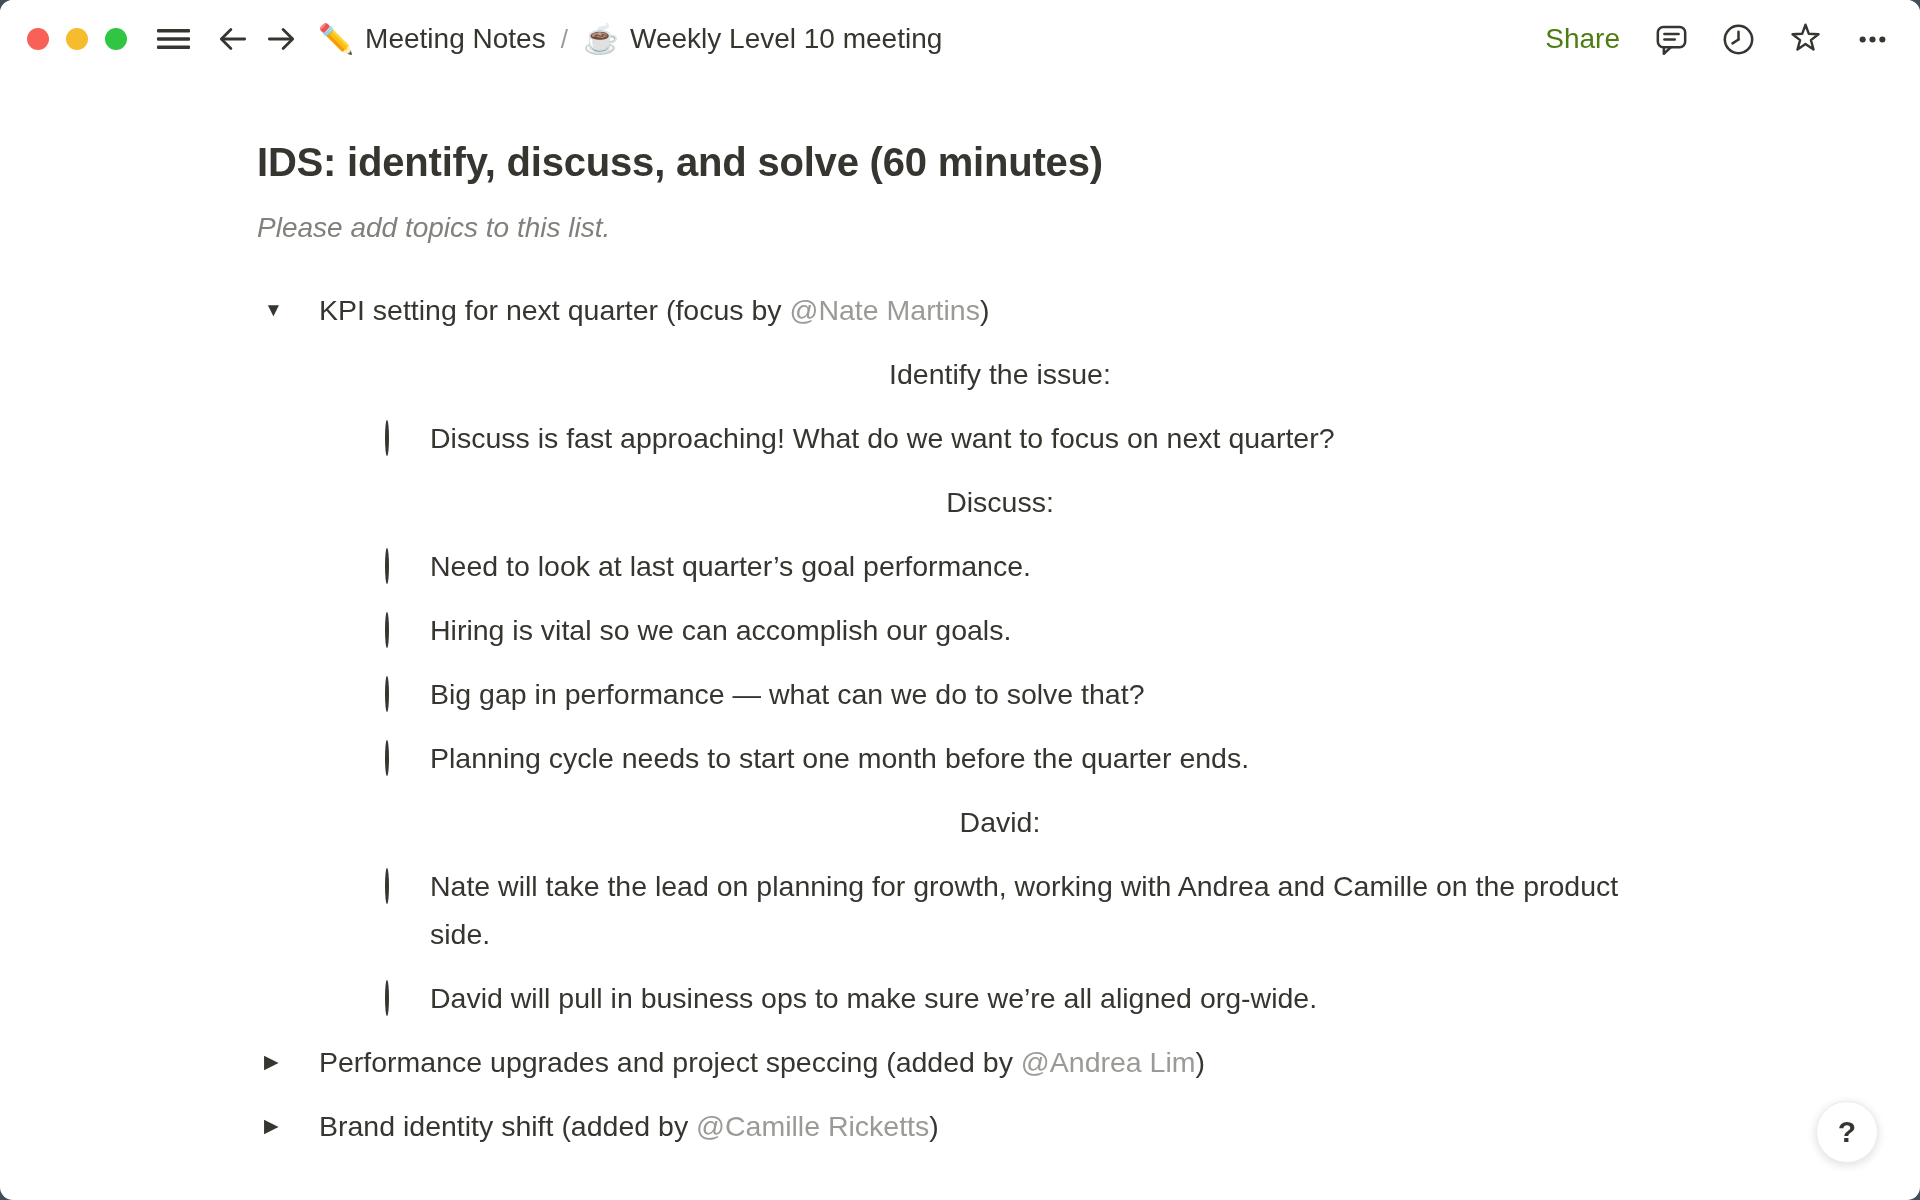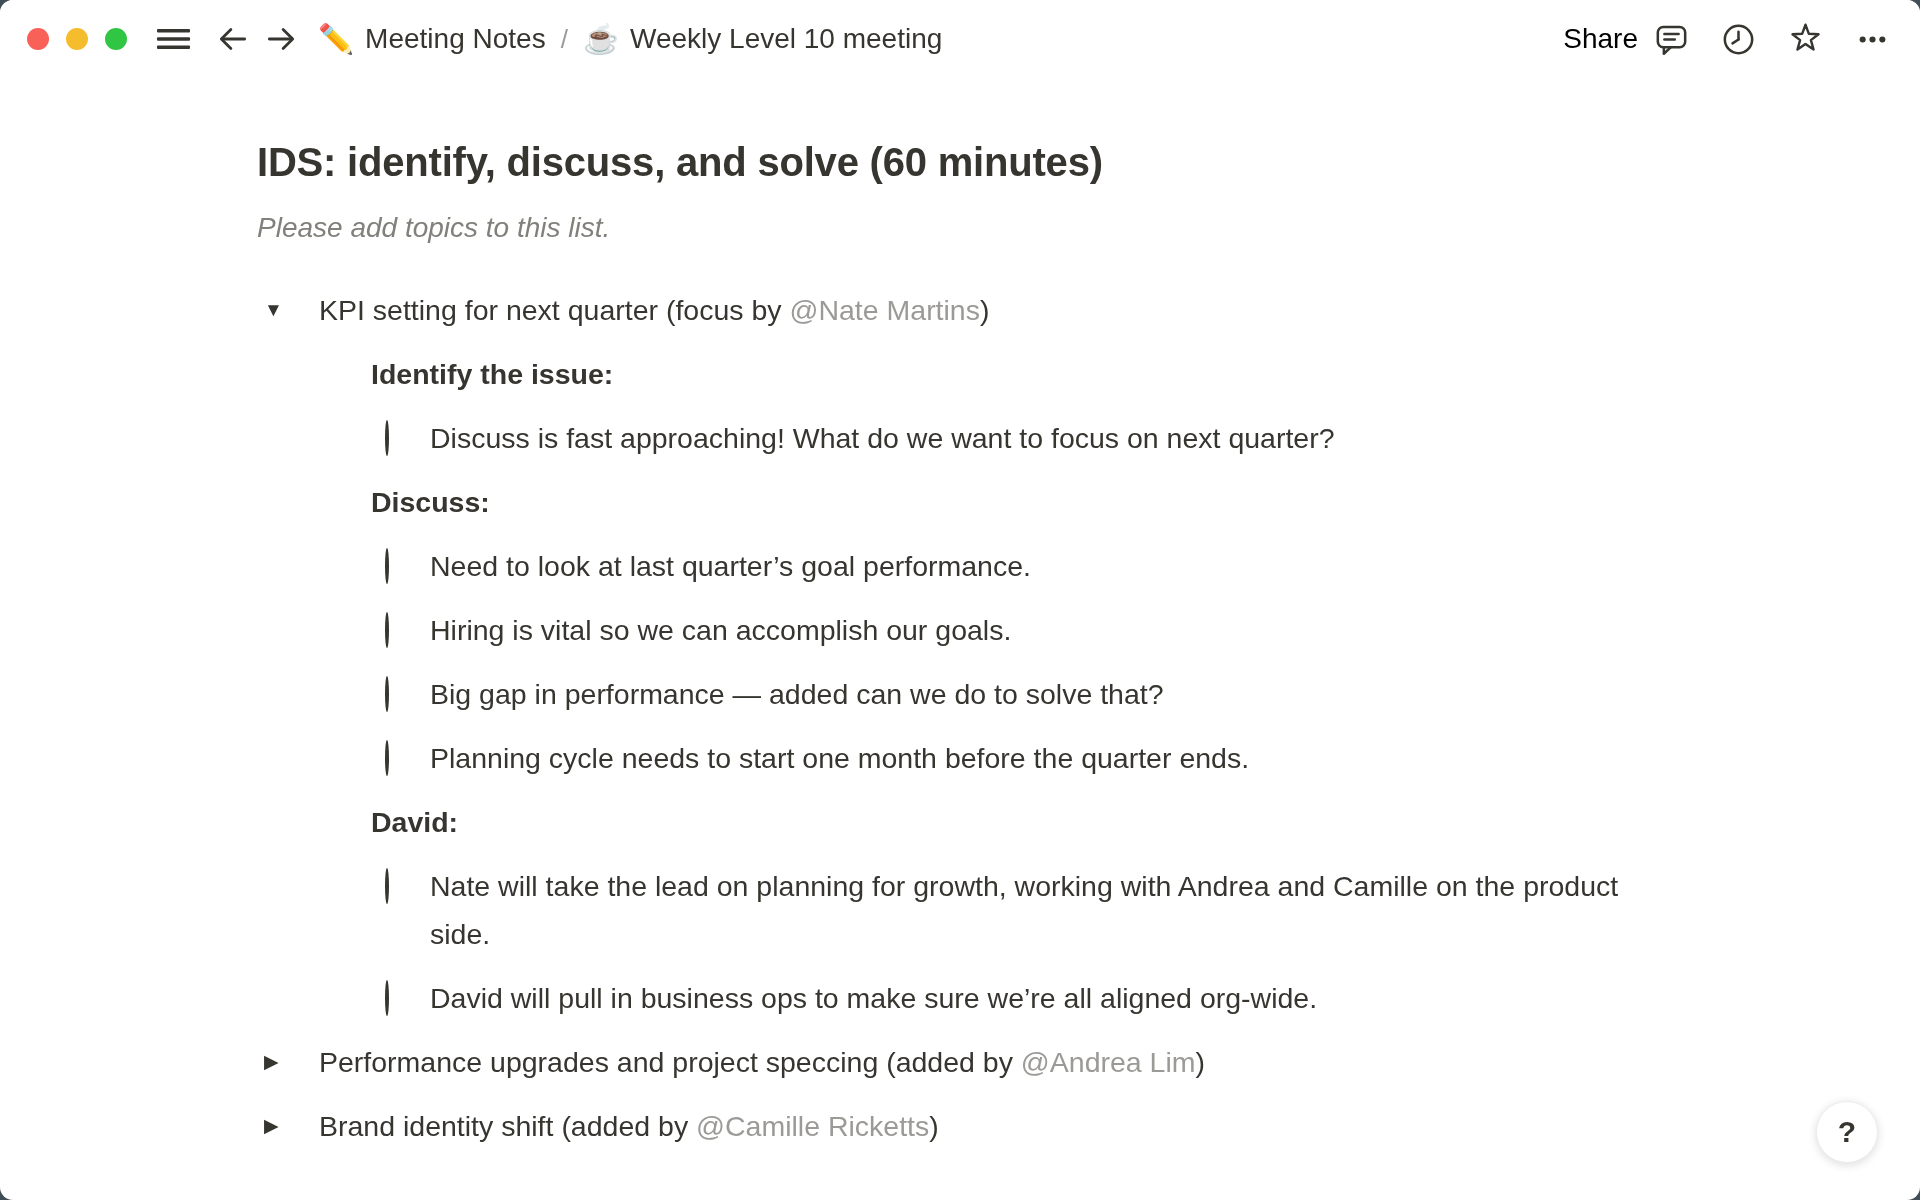--- a/index.html
+++ b/index.html
@@ -15,36 +15,36 @@
   .iconbtn{background:none;border:none;padding:0;margin:0;display:flex;align-items:center;justify-content:center;cursor:pointer;color:#37352f;}
   .iconbtn svg{display:block;}
   .hamburger{margin-left:28px;}
   .navarrow{margin-left:24px;}
   .navarrow + .navarrow{margin-left:14px;}
   .breadcrumb{display:flex;align-items:center;margin-left:20px;font-size:28px;color:#37352f;}
   .crumb{display:flex;align-items:center;cursor:pointer;white-space:nowrap;}
   .crumb .emoji{font-size:29px;margin-right:11px;line-height:1;}
   .sep{color:#9b9a97;margin:0 15px;font-size:26px;}
   .spacer{flex:1;}
-  .share{background:none;border:none;font-family:inherit;font-size:28px;color:#000000;cursor:pointer;padding:0;margin-right:16px;}
+  .share{background:none;border:none;font-family:inherit;font-size:28px;color:#4d7c0f;cursor:pointer;padding:0;margin-right:34px;}
   .right-icons{display:flex;align-items:center;gap:32px;}
   
   .page{padding:58px 0 0 257px;width:1372px;color:#37352f;}
   h1.title{font-size:40px;line-height:52px;font-weight:700;margin:0 0 18px 0;color:#37352f;letter-spacing:-0.2px;}
   .subtitle{font-size:28px;line-height:44px;font-style:italic;color:#82807b;margin:0 0 36px 0;}
   .row{display:flex;font-size:28.5px;line-height:48px;margin-bottom:16px;}
   .row .txt{flex:1;min-width:0;}
   .marker-toggle{width:62px;flex:none;padding-left:7px;box-sizing:border-box;font-size:19px;color:#37352f;cursor:pointer;line-height:48px;}
   .children1{margin-left:62px;}
   .children2{margin-left:52px;}
   .marker-b1{width:52px;flex:none;padding-left:12px;box-sizing:border-box;}
   .dot{width:13px;height:13px;border-radius:50%;background:#37352f;margin-top:18px;}
   .marker-b2{width:59px;flex:none;padding-left:14px;box-sizing:border-box;}
   .ring{width:7px;height:7px;border:2.4px solid #37352f;border-radius:50%;margin-top:18px;}
-  .bold{font-weight:700;}
+  .bold{font-weight:400;text-align:center;}
   .mention{color:#9b9a97;cursor:pointer;text-align:right;}
   
   .help{position:absolute;right:42px;bottom:37px;width:62px;height:62px;border-radius:50%;background:#ffffff;border:1px solid #ececea;box-shadow:0 2px 10px rgba(15,15,15,0.14);font-family:inherit;font-size:30px;font-weight:700;color:#37352f;cursor:pointer;display:flex;align-items:center;justify-content:center;padding:0;}
 </style>
 </head>
 <body>
 
 <div class="window">
 
   <header class="topbar">
@@ -152,21 +152,21 @@
         <div class="row">
           <span class="marker-b2"><span class="ring"></span></span>
           <span class="txt">Need to look at last quarter’s goal performance.</span>
         </div>
         <div class="row">
           <span class="marker-b2"><span class="ring"></span></span>
           <span class="txt">Hiring is vital so we can accomplish our goals.</span>
         </div>
         <div class="row">
           <span class="marker-b2"><span class="ring"></span></span>
-          <span class="txt">Big gap in performance — added can we do to solve that?</span>
+          <span class="txt">Big gap in performance — what can we do to solve that?</span>
         </div>
         <div class="row">
           <span class="marker-b2"><span class="ring"></span></span>
           <span class="txt">Planning cycle needs to start one month before the quarter ends.</span>
         </div>
       </div>
 
       <div class="row">
         <span class="marker-b1"><span class="dot"></span></span>
         <span class="txt bold">David:</span>

